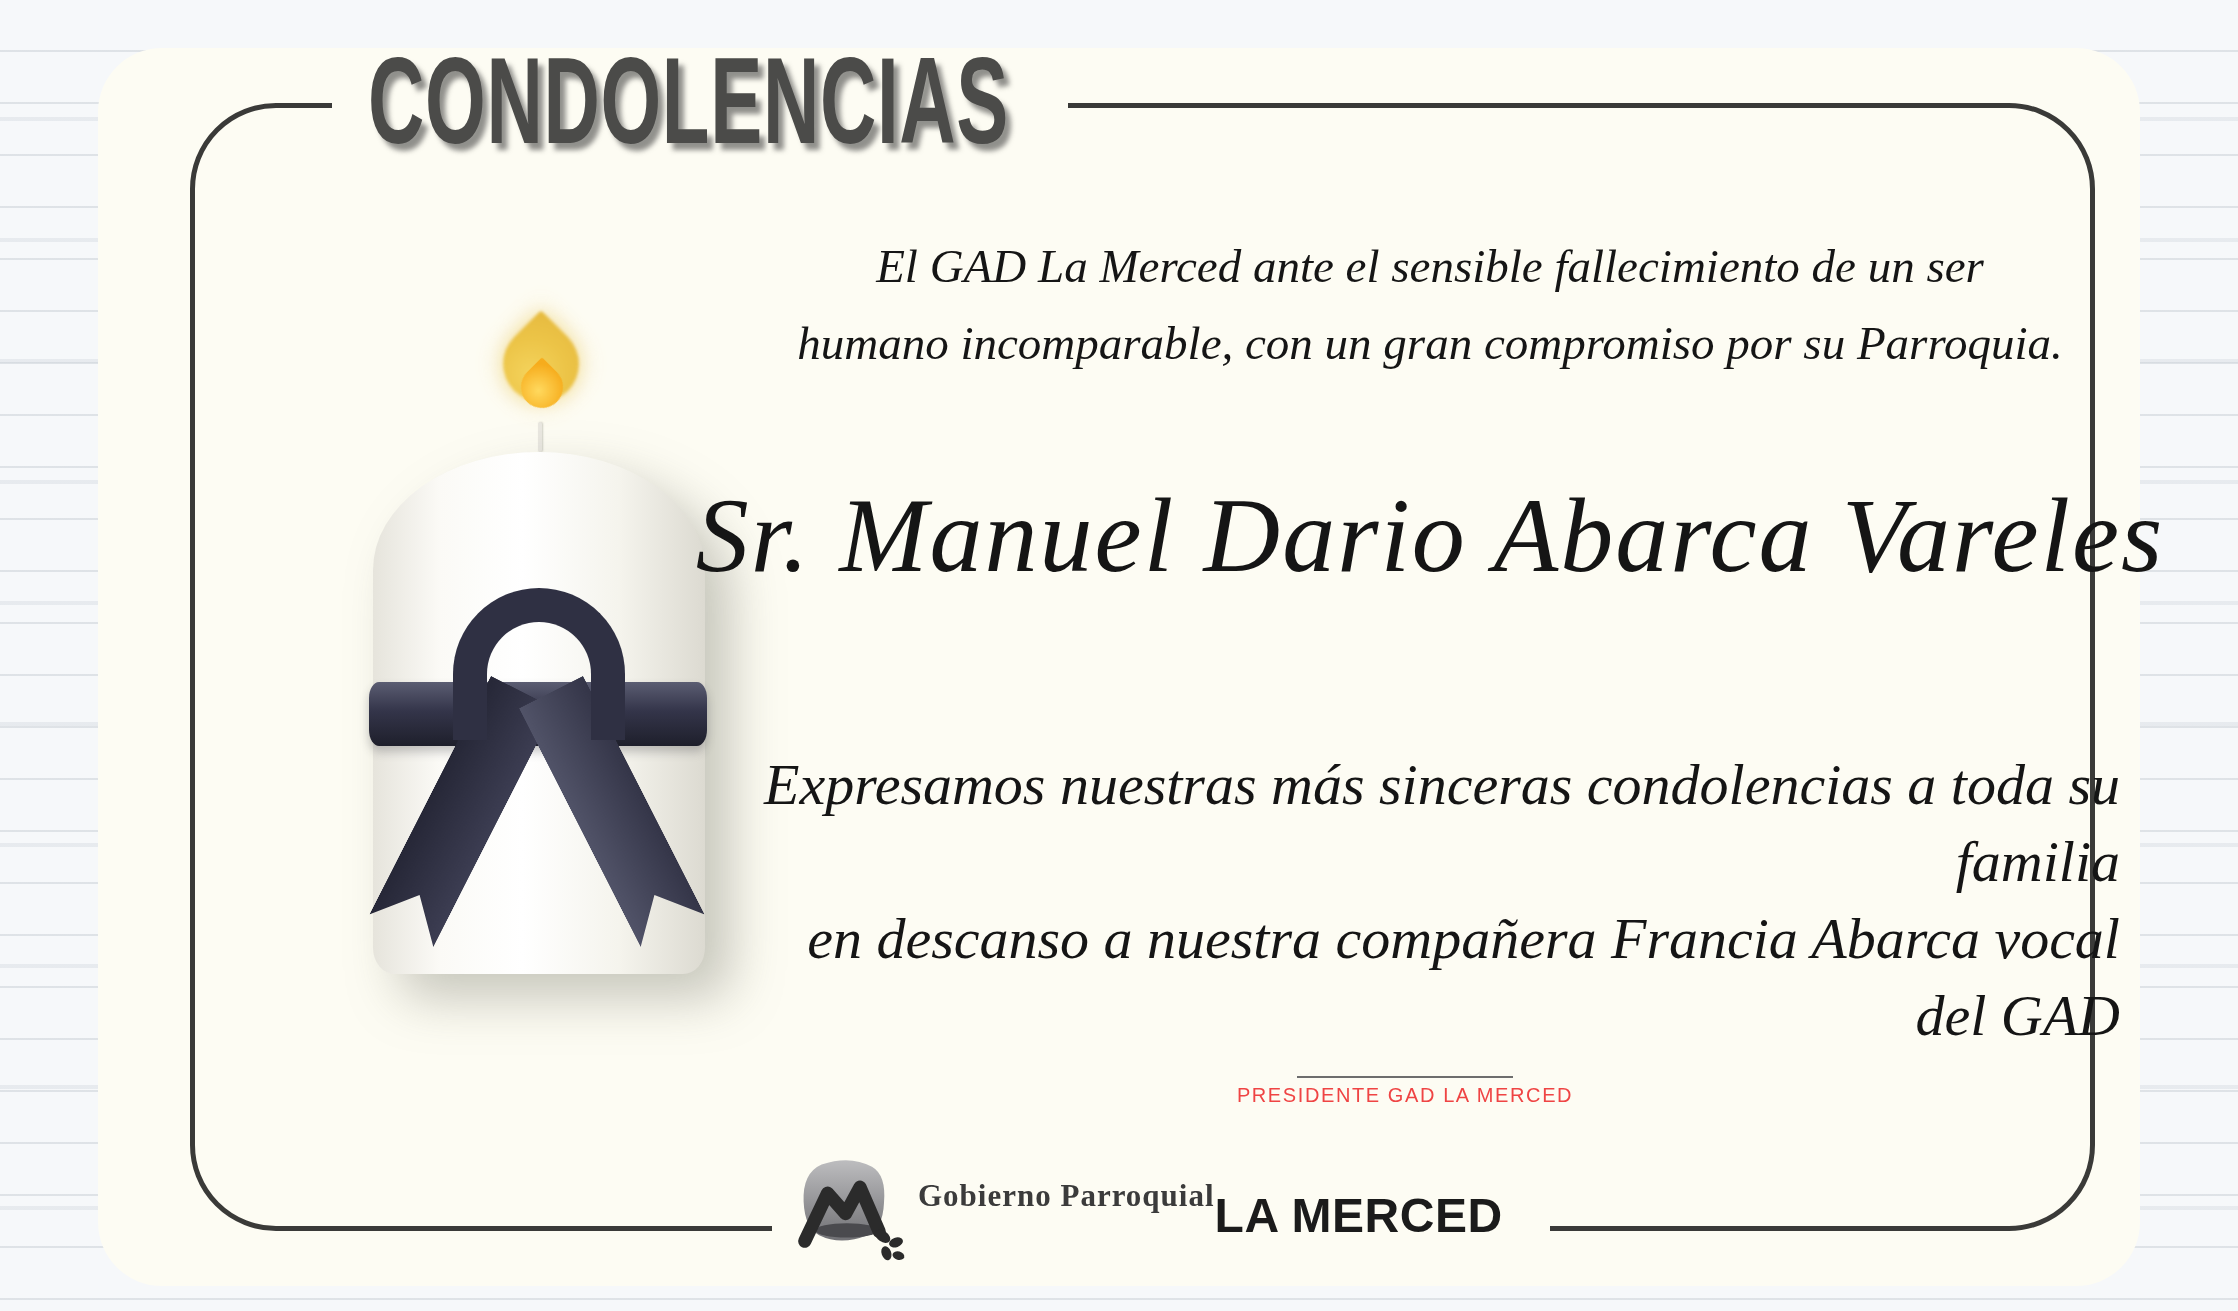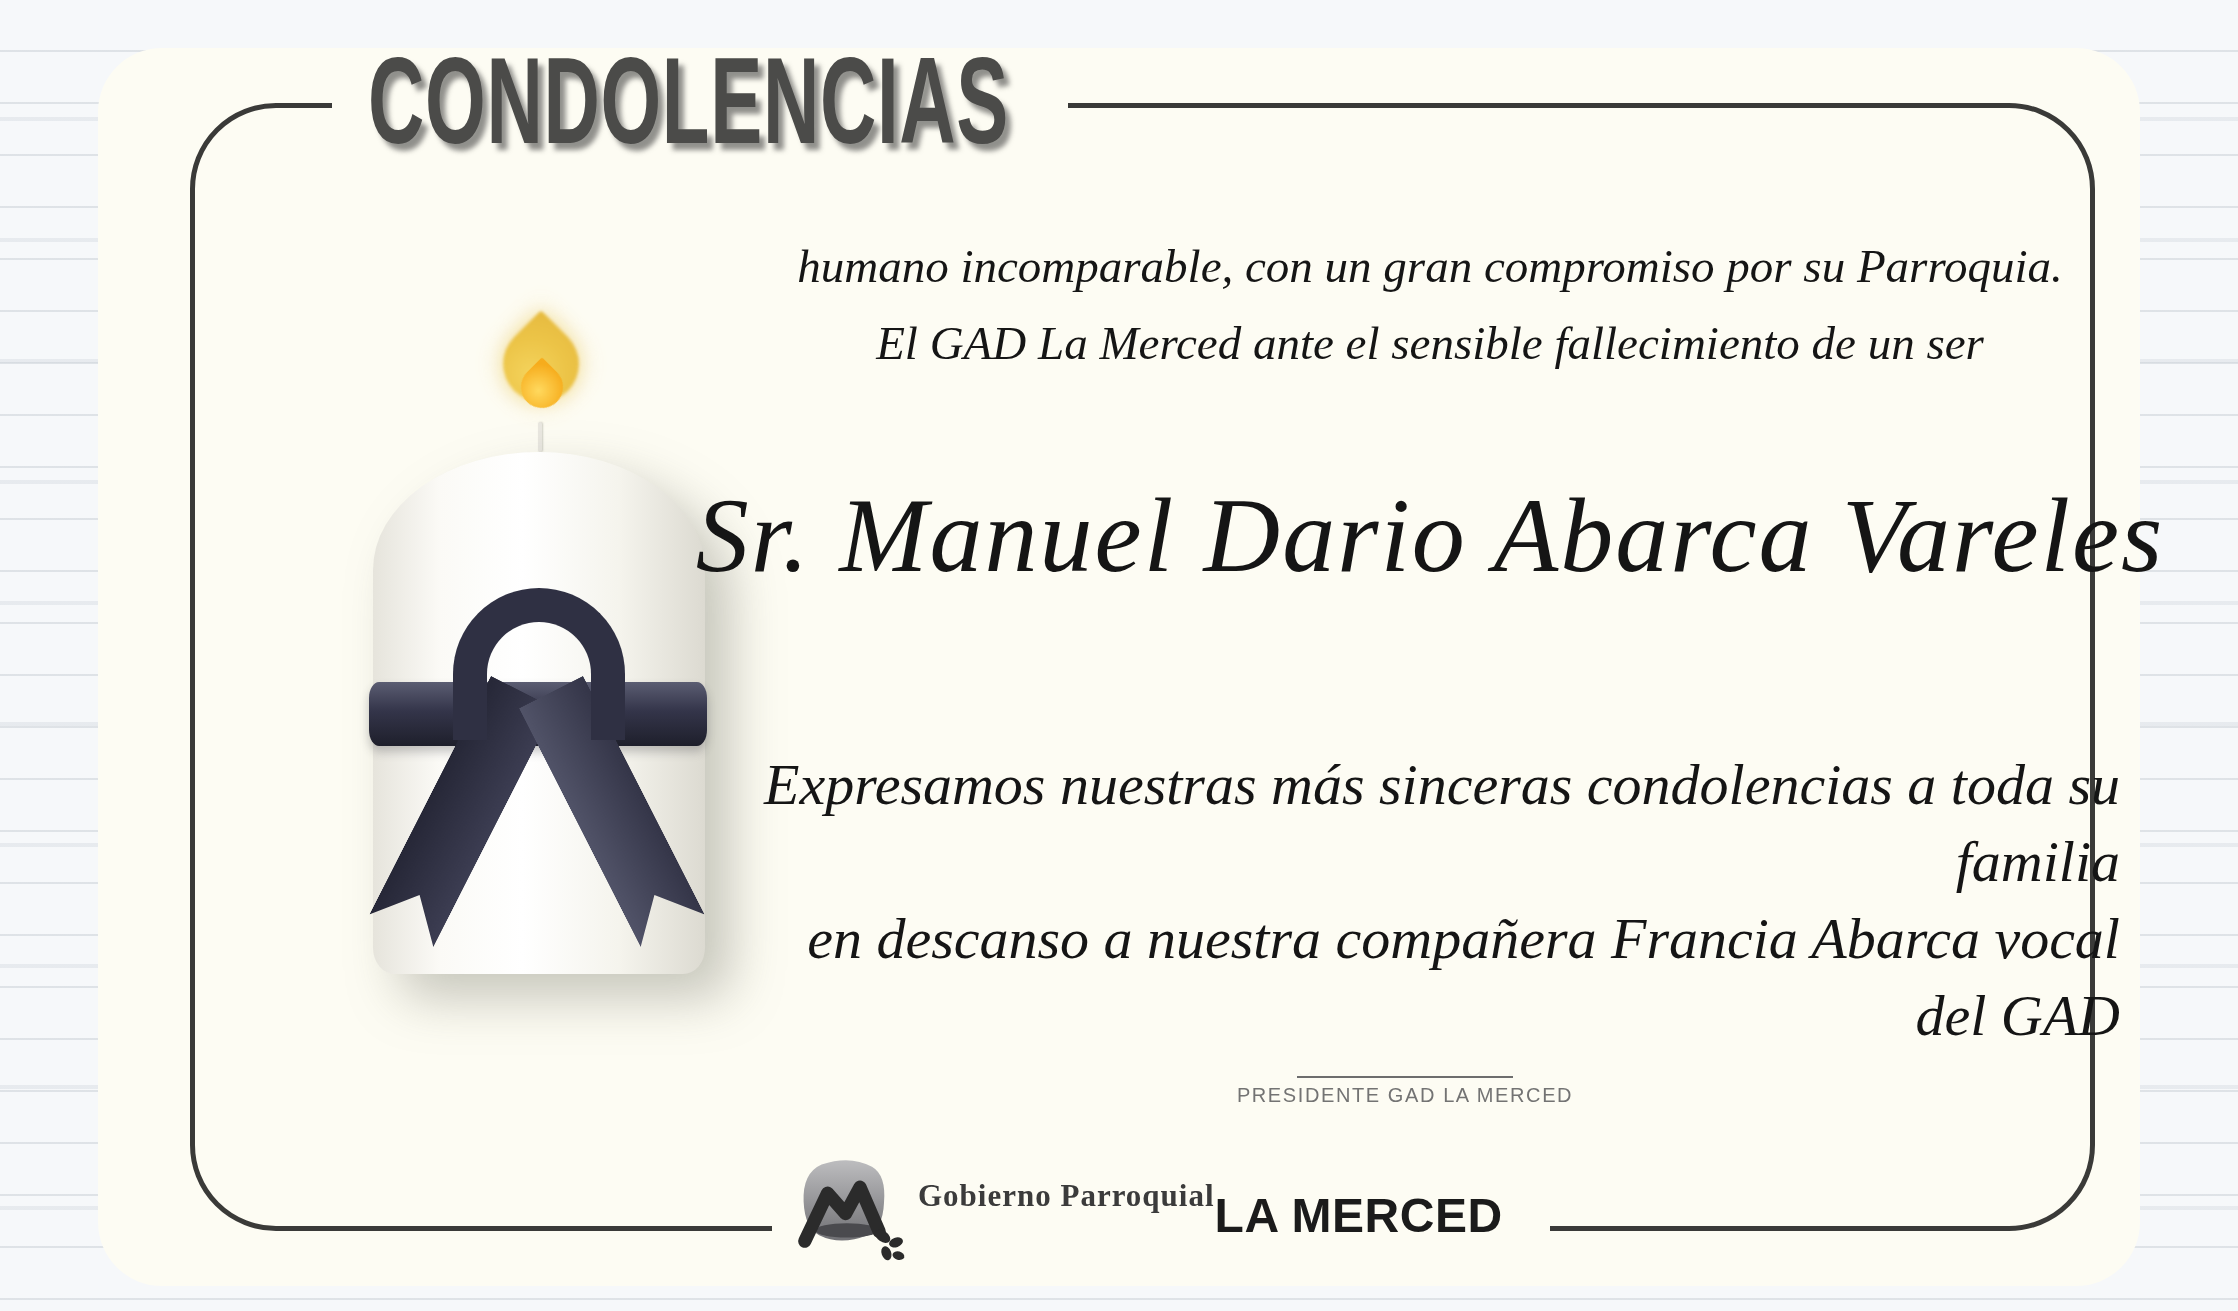--- a/index.html
+++ b/index.html
@@ -80,21 +80,21 @@
 
   
   .footer-logo{left:788px;top:1148px;height:124px;display:flex;align-items:center;}
   .logo-text{margin-left:10px;display:flex;flex-direction:row;line-height:1;}
   .logo-top{font-family:"Liberation Serif",serif;font-weight:700;font-size:31px;color:#3b3b3b;letter-spacing:1px;}
   .logo-bottom{font-family:"Liberation Sans",sans-serif;font-weight:900;font-size:48px;color:#1b1b1b;letter-spacing:.5px;margin-top:12px;}
 
   .signature{left:1190px;top:1092px;width:430px;text-align:center;}
   .sig-name{font-family:"Liberation Serif",serif;font-style:italic;font-weight:700;font-size:104px;color:#26262a;line-height:1.1;letter-spacing:4px;}
   .sig-line{width:216px;height:0;border-top:2px solid #6d6d6d;margin:-16px auto 6px auto;}
-  .sig-title{font-family:"Liberation Sans",sans-serif;font-size:20px;color:#737373;letter-spacing:1.6px;}
+  .sig-title{font-family:"Liberation Sans",sans-serif;font-size:20px;color:#ef4444;letter-spacing:1.6px;}
 </style>
 </head>
 <body>
 
 <div class="abs card"></div>
 <div class="abs frame"></div>
 <div class="abs gap-top"></div>
 <div class="abs gap-bottom"></div>
 
 <div class="abs title">CONDOLENCIAS</div>
@@ -104,22 +104,22 @@
   <div class="flame-inner"></div>
   <div class="wick"></div>
   <div class="candle-body"></div>
   <div class="ribbon-band"></div>
   <div class="ribbon-tail-left"></div>
   <div class="ribbon-tail-right"></div>
   <div class="ribbon-loop"></div>
 </div>
 
 <div class="abs script intro">
+  <div>El GAD La Merced ante el sensible fallecimiento de un ser</div>
   <div>humano incomparable, con un gran compromiso por su Parroquia.</div>
-  <div>El GAD La Merced ante el sensible fallecimiento de un ser</div>
 </div>
 
 <div class="abs script deceased">Sr. Manuel Dario Abarca Vareles</div>
 
 <div class="abs script message">
   <div>Expresamos nuestras más sinceras condolencias a toda su familia</div>
   <div>en descanso a nuestra compañera Francia Abarca vocal del GAD</div>
 </div>
 
 <div class="abs footer-logo">

